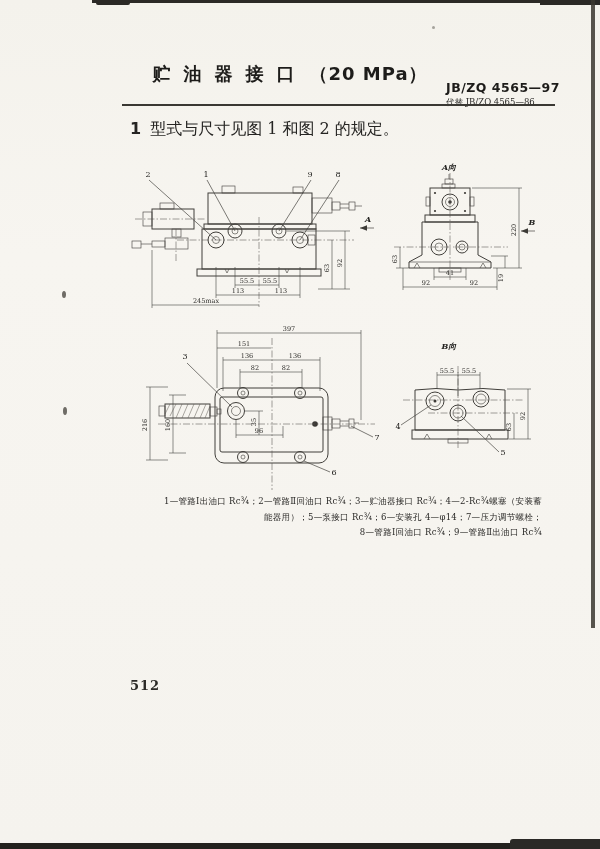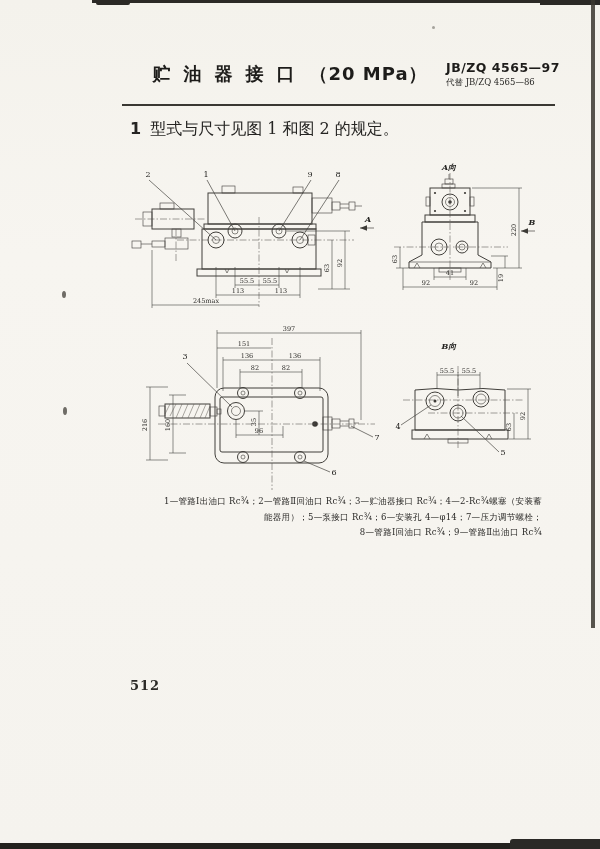--- a/index.html
+++ b/index.html
@@ -22,21 +22,21 @@
   .sp3 { left:432px; top:26px; width:3px; height:3px; opacity:.6; }
 
   
   .title { position:absolute; left:130px; top:62px; width:320px; text-align:center;
            font-weight:bold; font-size:18px; color:#1d1c1a; white-space:nowrap;
            font-family:"DejaVu Sans","Liberation Sans",sans-serif; }
   .title .cn { letter-spacing:13px; }
   .title .pr { letter-spacing:1px; margin-left:2px; }
   .std { position:absolute; left:446px; top:60px; width:118px; color:#1d1c1a; }
   .std-no { font-size:12.5px; font-weight:bold; letter-spacing:.5px;
-            font-family:"DejaVu Sans","Liberation Sans",sans-serif; }
+            font-family:"DejaVu Sans","Liberation Sans",sans-serif;margin-top:20px; }
   .std-rep { font-size:8.5px; margin-top:2px; color:#2a2927; }
   .rule { position:absolute; left:122px; top:104px; width:433px; height:2px; background:#3a3833; }
   .clause { position:absolute; left:130px; top:119px; font-size:16px; color:#252422; }
   .clause-no { font-weight:bold; font-family:"DejaVu Sans","Liberation Sans",sans-serif; margin-right:9px; }
 
   
   svg { position:absolute; overflow:visible; }
   .ol   { fill:none; stroke:#413f3b; stroke-width:1; }
   .thin { fill:none; stroke:#4a4844; stroke-width:.65; }
   .cl   { fill:none; stroke:#55534e; stroke-width:.55; stroke-dasharray:7 2 1.5 2; }

